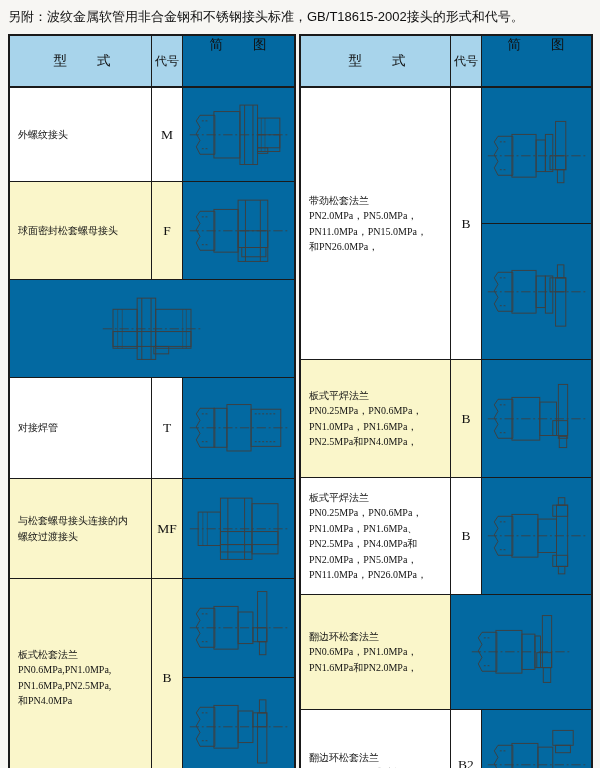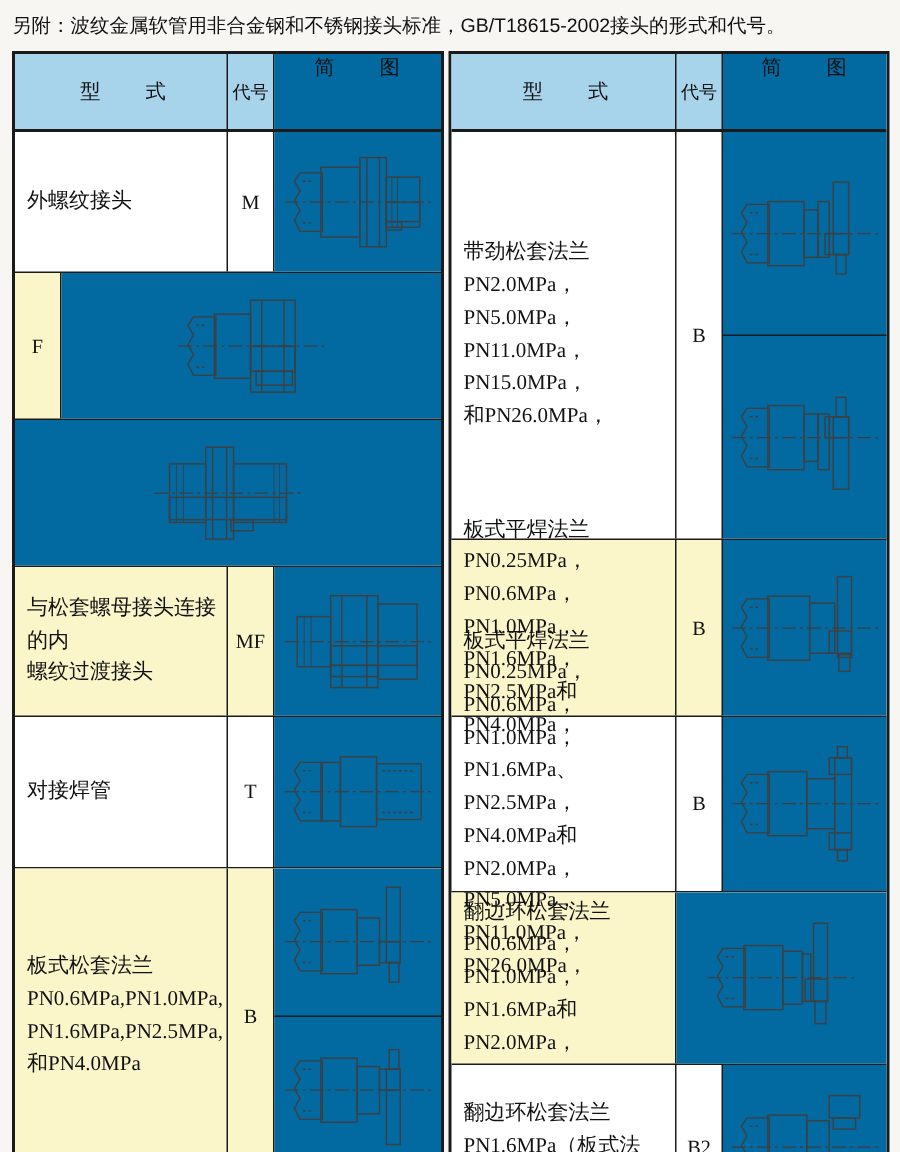--- a/index.html
+++ b/index.html
@@ -11,21 +11,21 @@
   .title{font-family:"Liberation Sans",sans-serif;font-weight:normal;font-size:13px;line-height:22px;margin-bottom:6px;white-space:nowrap}
   .tables{display:flex;gap:3px;align-items:flex-start}
   .tbl{border:2px solid var(--table-border);background:#fff}
   .tbl.left{width:288px}
   .tbl.right{width:294px}
   .row{display:flex;border-bottom:1px solid var(--table-border)}
   .row:last-child{border-bottom:none}
   .row.head{height:52px;background:var(--header-bg);border-bottom:2px solid var(--table-border)}
   .cell{border-right:1px solid var(--table-border);display:flex;align-items:center}
   .cell:last-child{border-right:none}
-  .cell.type{padding:4px 4px 4px 8px;font-size:14px;line-height:1.55;white-space:pre-line}
+  .cell.type{padding:4px 4px 4px 8px;font-size:10px;line-height:1.55;white-space:pre-line}
   .tbl.left .cell.type{width:142px}
   .tbl.right .cell.type{width:150px}
   .cell.code{width:31px;justify-content:center;font-size:13.5px}
   .cell.diagram{flex:1;flex-direction:column;align-items:stretch;padding:0}
   .row.head .cell{justify-content:center;font-size:13.5px;letter-spacing:1px}
   .hl{background:var(--highlight-bg)}
   .hl .cell.diagram, .cell.diagram{background:#0369a1}
   .dcell{flex:1;display:flex;align-items:center;justify-content:center;overflow:hidden}
   .dcell.split-top{border-bottom:1px solid var(--table-border)}
   svg.diag{width:104px;max-height:96%}
@@ -70,20 +70,21 @@
                 <path class="thin" d="M80 27 v36 M84 27 v36"></path>
             <rect x="76" y="45" width="24" height="14" fill="url(#hA)"></rect>
                 <rect x="76" y="59" width="11" height="6" fill="url(#hA)"></rect>
             <line class="cl" x1="3" y1="45" x2="108" y2="45"></line>
           </svg>
             </div>
         </div>
       </div>
 
       <div class="row hl" style="height:98px">
+        <div class="cell type">球面密封松套螺母接头</div>
         <div class="cell code">F</div>
         <div class="cell diagram">
           <div class="dcell">
               <svg class="diag" viewBox="0 0 112 90">
             <defs>
                   <pattern id="hB" width="4" height="4" patternTransform="rotate(45)" patternUnits="userSpaceOnUse">
                     <line x1="0" y1="0" x2="0" y2="4" stroke="#555" stroke-width="1.2"></line>
                   </pattern>
                 </defs>
             <path fill="#fff" d="M30 24 H14 l-4 6 4 7 -4 7 4 7 -4 7 4 8 H30 Z"></path>
@@ -117,20 +118,38 @@
             <rect x="60" y="24" width="38" height="42" fill="#fff"></rect>
                 <path class="thin" d="M89 24 v42 M93 24 v42"></path>
             <rect x="14" y="48" width="84" height="16" fill="url(#hC)"></rect>
                 <rect x="58" y="64" width="16" height="8" fill="url(#hC)"></rect>
             <line class="cl" x1="3" y1="45" x2="108" y2="45"></line>
           </svg>
             </div>
         </div>
       </div>
 
+      <div class="row" style="height:101px">
+        <div class="cell type">对接焊管</div>
+        <div class="cell code">T</div>
+        <div class="cell diagram">
+          <div class="dcell">
+              <svg class="diag" viewBox="0 0 112 90">
+            <path fill="#fff" d="M30 24 H14 l-4 6 4 7 -4 7 4 7 -4 7 4 8 H30 Z"></path>
+                <path class="dot" d="M16 30 h8 M16 60 h8"></path>
+            <rect x="29" y="24" width="14" height="42" fill="#fff"></rect>
+            <rect x="43" y="20" width="26" height="50" fill="#fff"></rect>
+            <rect x="69" y="25" width="32" height="40" fill="#fff"></rect>
+            <path class="dot" d="M73 30 h22 M73 60 h22"></path>
+            <line class="cl" x1="3" y1="45" x2="108" y2="45"></line>
+          </svg>
+            </div>
+        </div>
+      </div>
+
       <div class="row hl" style="height:100px">
         <div class="cell type">与松套螺母接头连接的内
 螺纹过渡接头</div>
         <div class="cell code">MF</div>
         <div class="cell diagram">
           <div class="dcell">
               <svg class="diag" viewBox="0 0 112 90">
             <defs>
                   <pattern id="hD" width="4" height="4" patternTransform="rotate(45)" patternUnits="userSpaceOnUse">
                     <line x1="0" y1="0" x2="0" y2="4" stroke="#555" stroke-width="1.2"></line>
@@ -143,38 +162,20 @@
                 <line x1="62" y1="12" x2="62" y2="78"></line>
             <rect x="70" y="18" width="28" height="54" fill="#fff"></rect>
             <rect x="36" y="48" width="62" height="14" fill="url(#hD)"></rect>
                 <rect x="36" y="62" width="34" height="8" fill="url(#hD)"></rect>
             <line class="cl" x1="3" y1="45" x2="108" y2="45"></line>
           </svg>
             </div>
         </div>
       </div>
 
-      <div class="row" style="height:101px">
-        <div class="cell type">对接焊管</div>
-        <div class="cell code">T</div>
-        <div class="cell diagram">
-          <div class="dcell">
-              <svg class="diag" viewBox="0 0 112 90">
-            <path fill="#fff" d="M30 24 H14 l-4 6 4 7 -4 7 4 7 -4 7 4 8 H30 Z"></path>
-                <path class="dot" d="M16 30 h8 M16 60 h8"></path>
-            <rect x="29" y="24" width="14" height="42" fill="#fff"></rect>
-            <rect x="43" y="20" width="26" height="50" fill="#fff"></rect>
-            <rect x="69" y="25" width="32" height="40" fill="#fff"></rect>
-            <path class="dot" d="M73 30 h22 M73 60 h22"></path>
-            <line class="cl" x1="3" y1="45" x2="108" y2="45"></line>
-          </svg>
-            </div>
-        </div>
-      </div>
-
       <div class="row hl" style="height:197px">
         <div class="cell type">板式松套法兰
 PN0.6MPa,PN1.0MPa,
 PN1.6MPa,PN2.5MPa,
 和PN4.0MPa</div>
         <div class="cell code">B</div>
         <div class="cell diagram">
           <div class="dcell split-top">
               <svg class="diag" viewBox="0 0 112 90">
             <defs>

